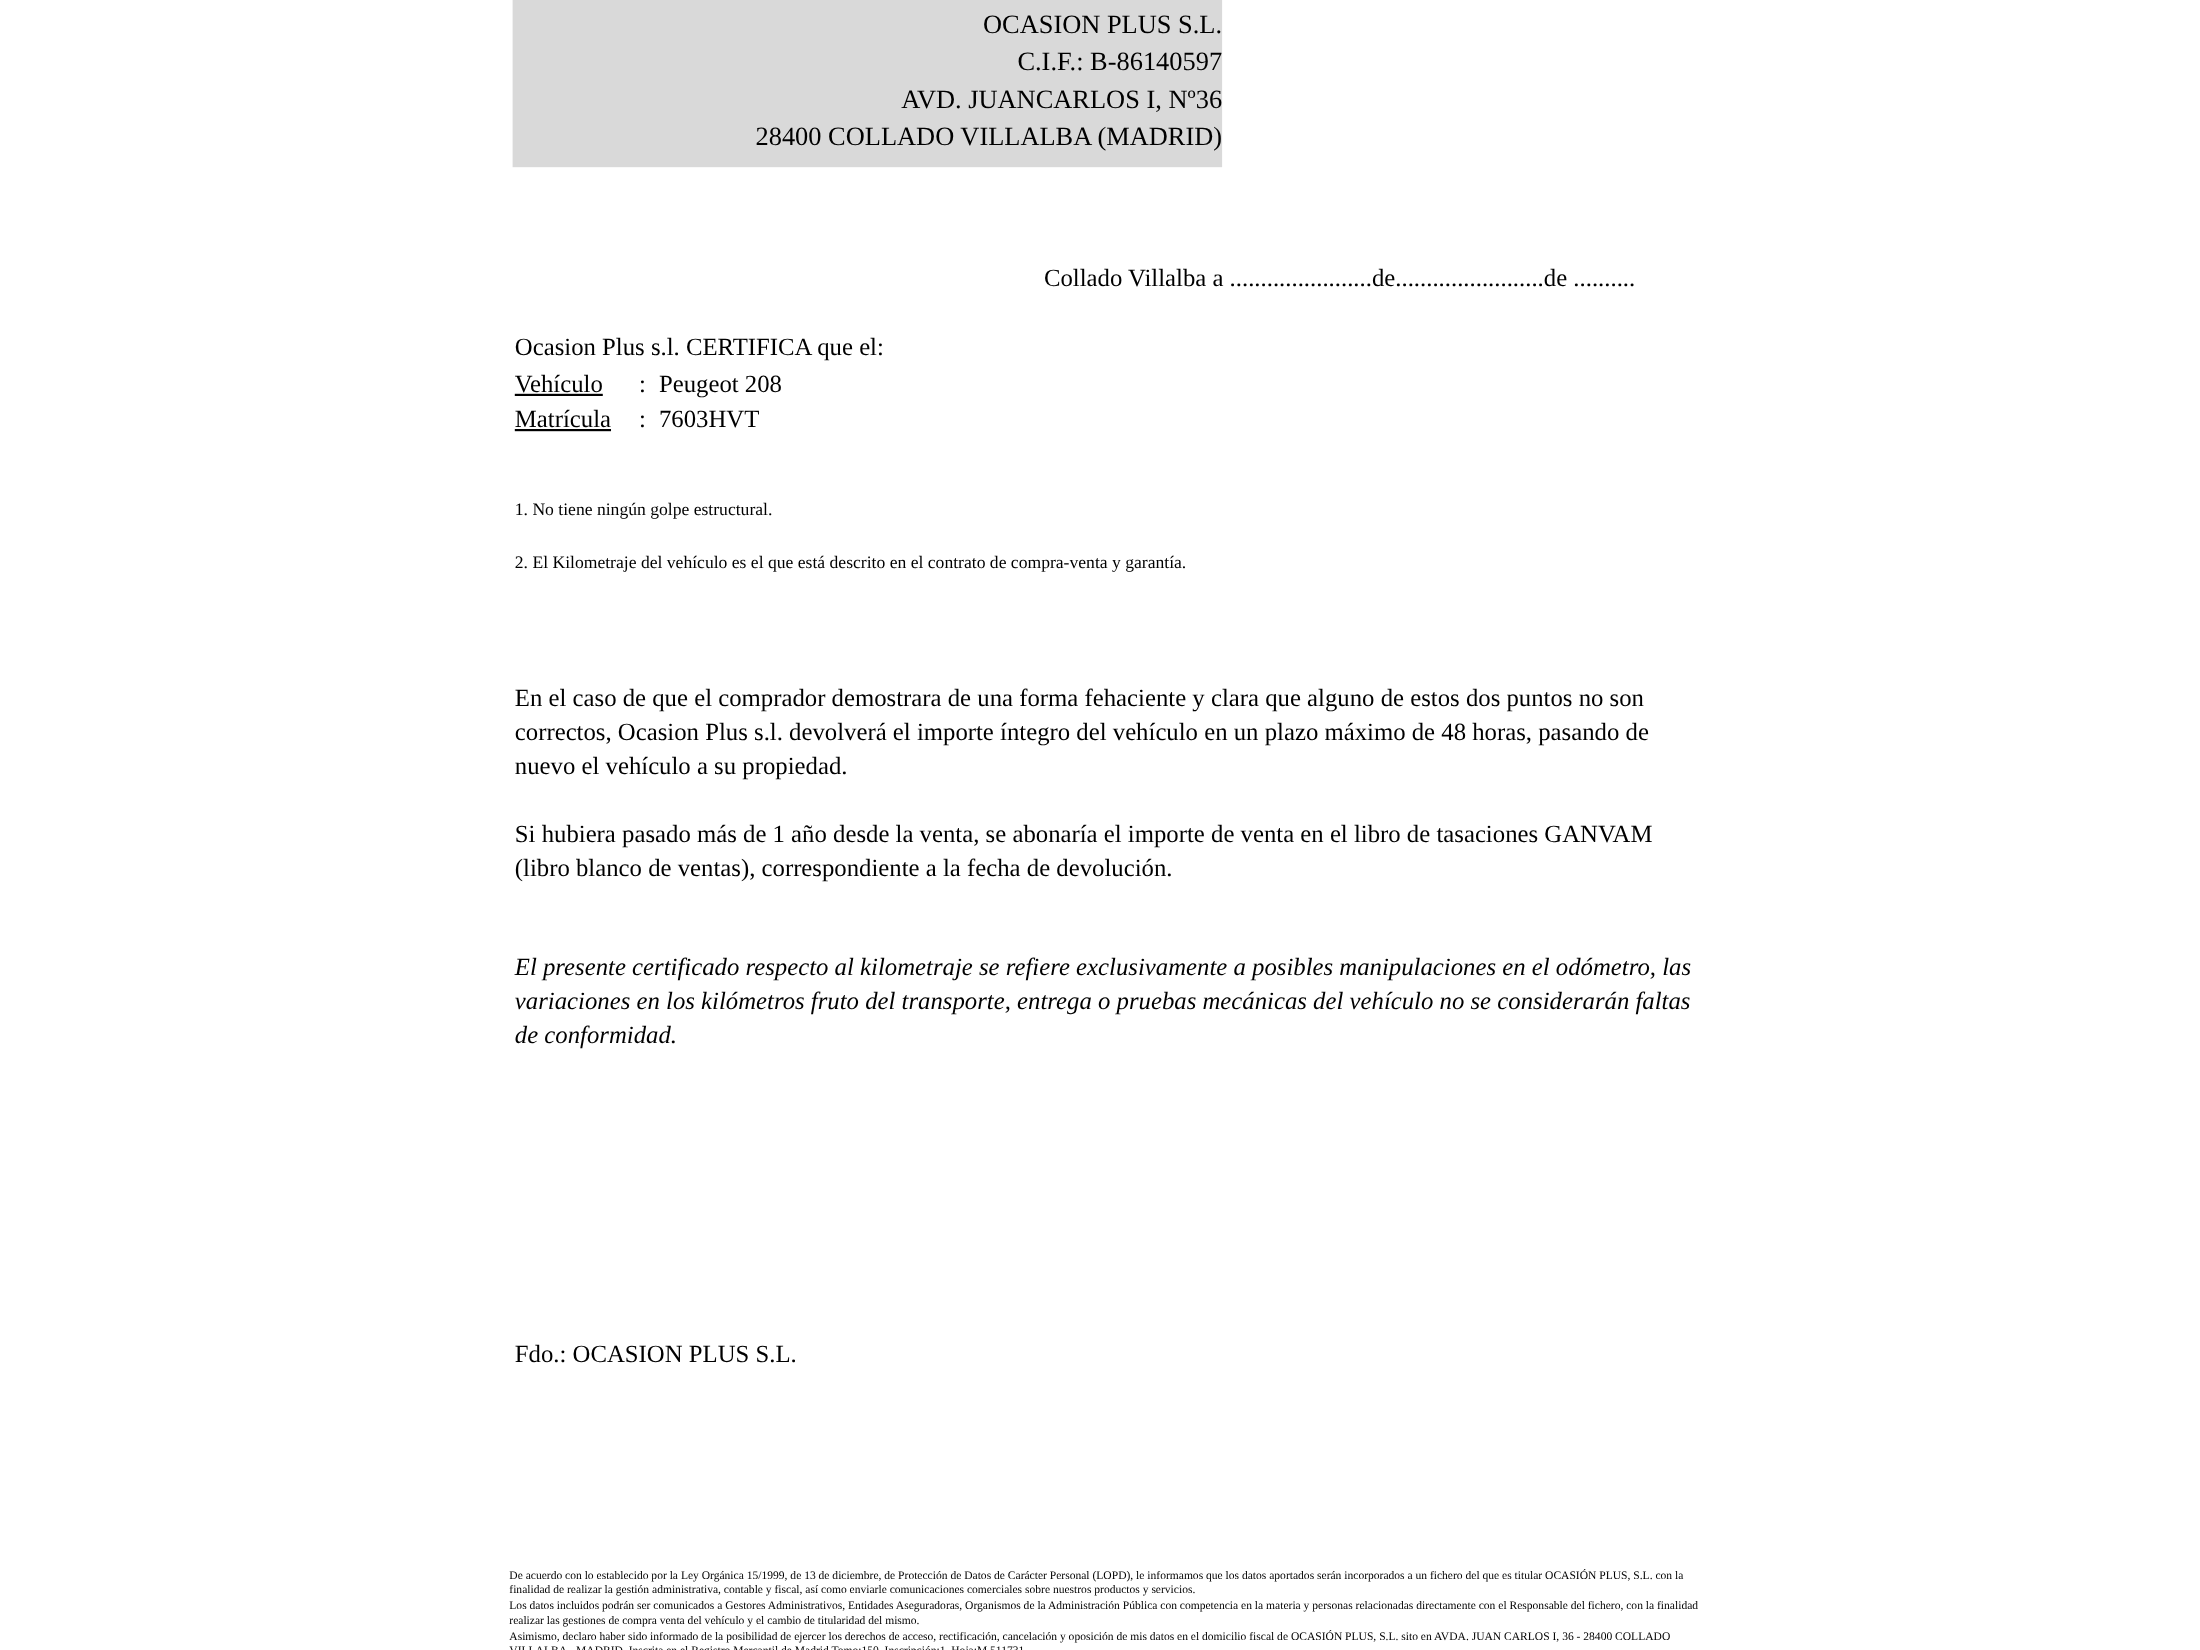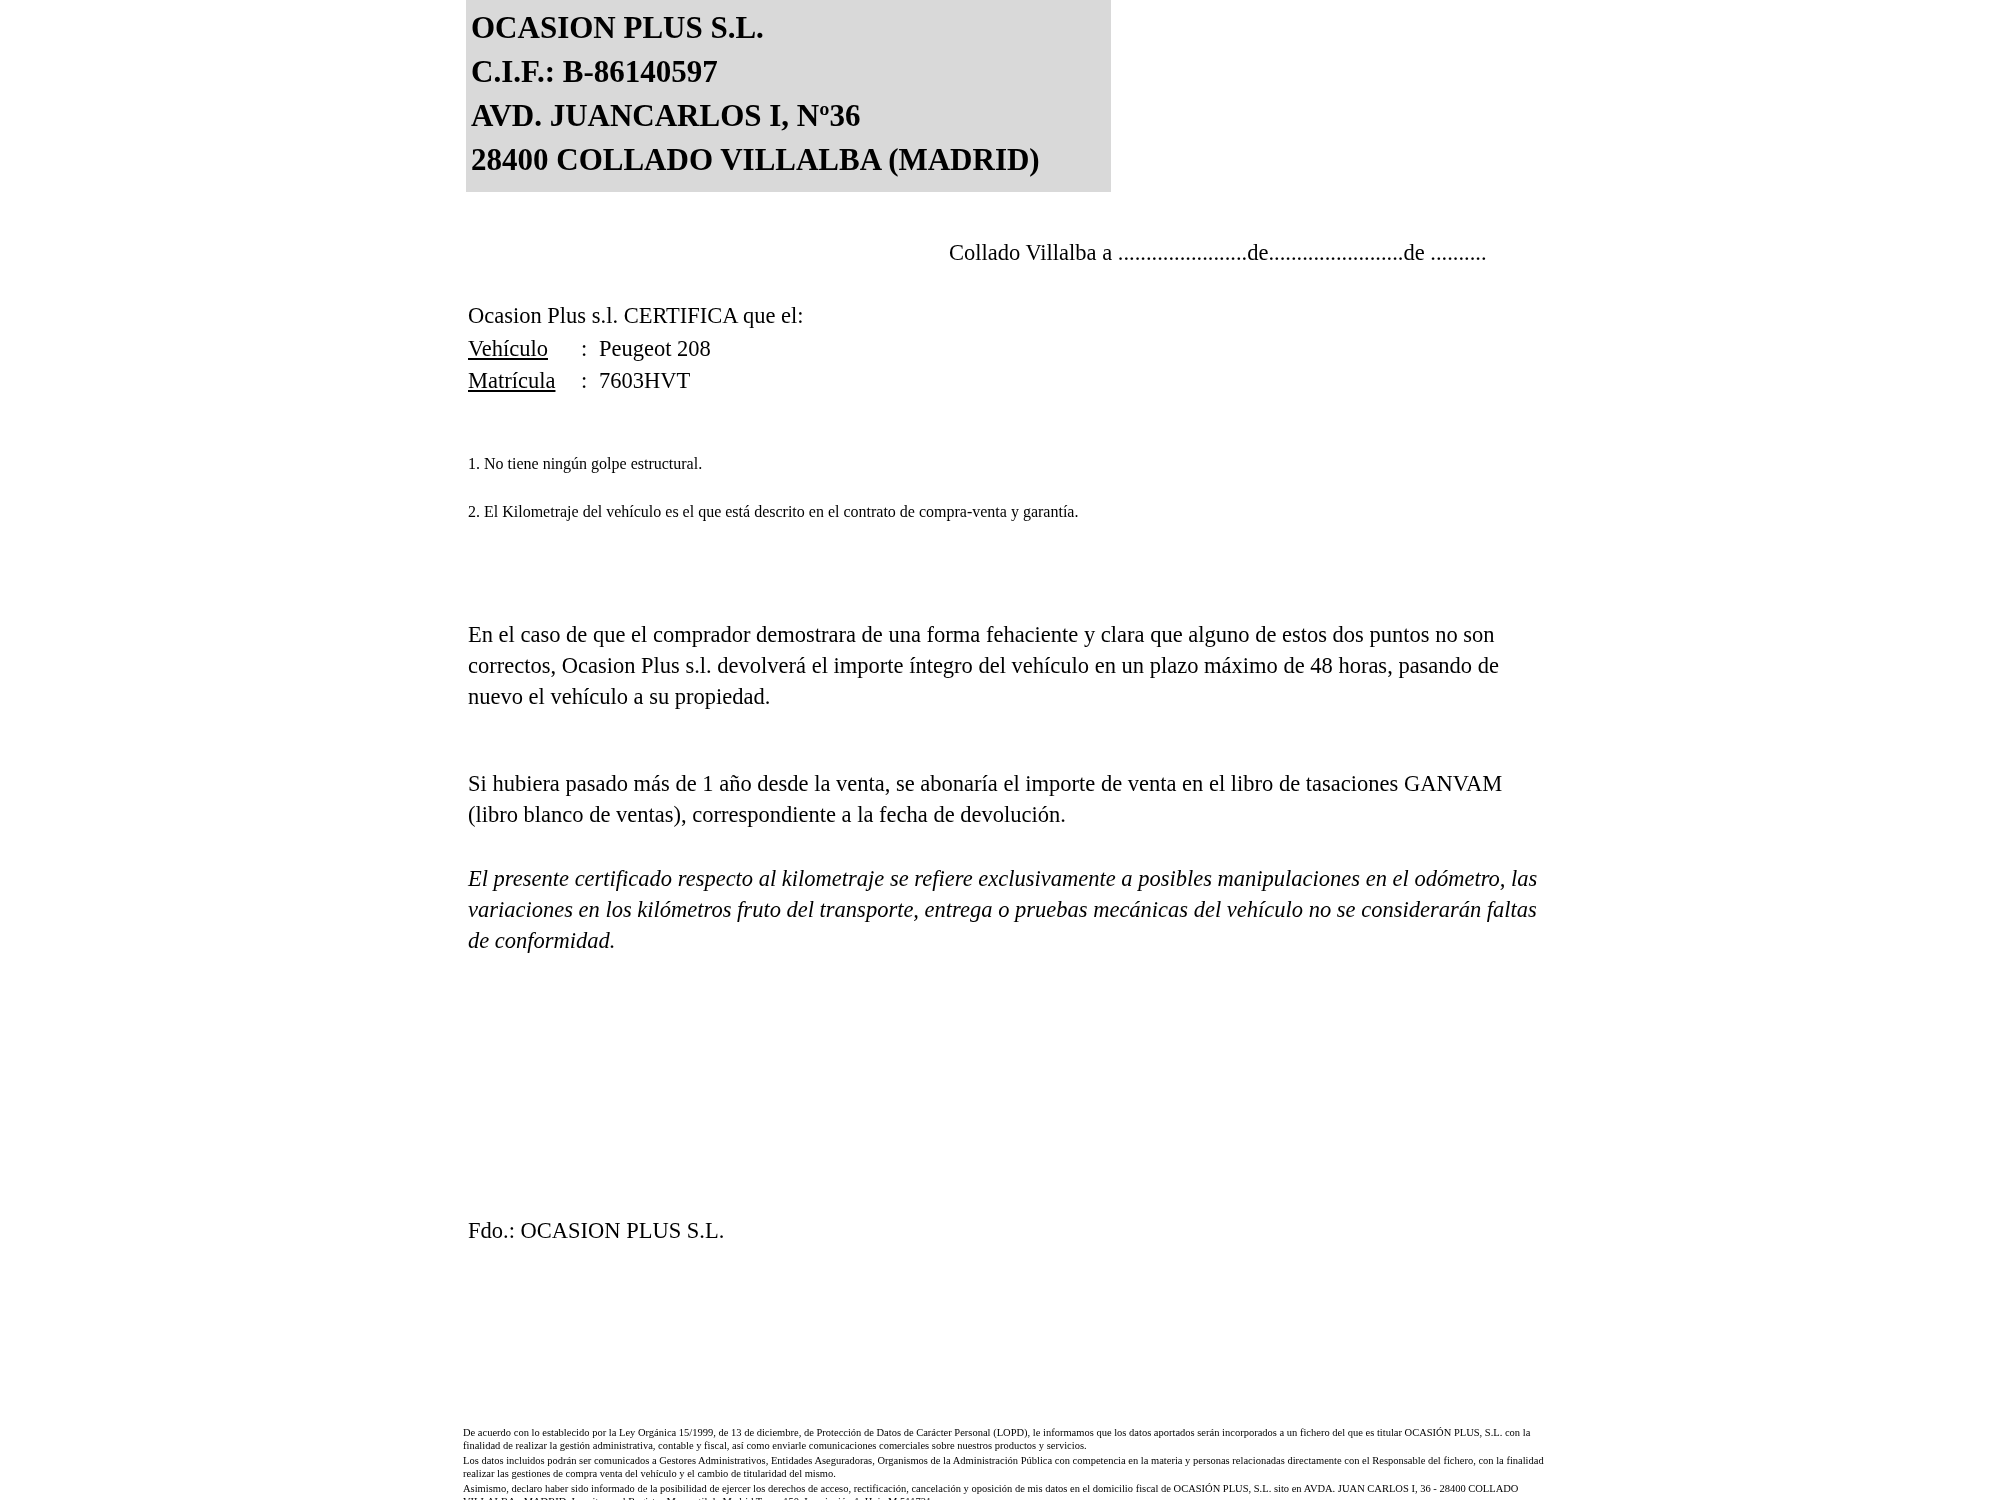--- a/index.html
+++ b/index.html
@@ -26,25 +26,26 @@
   
   .header-box {
     position: absolute;
     left: 466px;
     top: 0px;
     width: 645px;
     background: #d9d9d9;
     padding: 6px 0 10px 0;
   }
   .header-box .line {
-    font-size: 31px;
-    font-weight: bold;
+    font-size: 24px;
+    font-weight: normal;
     line-height: 1.42;
     padding-left: 5px;
     white-space: nowrap;
+    text-align: right;
   }
 
   
   .date-line {
     position: absolute;
     left: 949px;
     top: 240px;
     font-size: 22.5px;
     white-space: nowrap;
   }
@@ -85,21 +86,21 @@
   
   .para {
     position: absolute;
     left: 468px;
     width: 1075px;
     font-size: 22.5px;
     line-height: 1.38;
   }
   .para-1 { top: 619px; }
   .para-2 { top: 723px; }
-  .para-3 { top: 768px; }
+  .para-3 { top: 742px; }
   .para-4 { top: 863px; font-style: italic; }
 
   
   .signature {
     position: absolute;
     left: 468px;
     top: 1218px;
     font-size: 22.5px;
     white-space: nowrap;
   }

